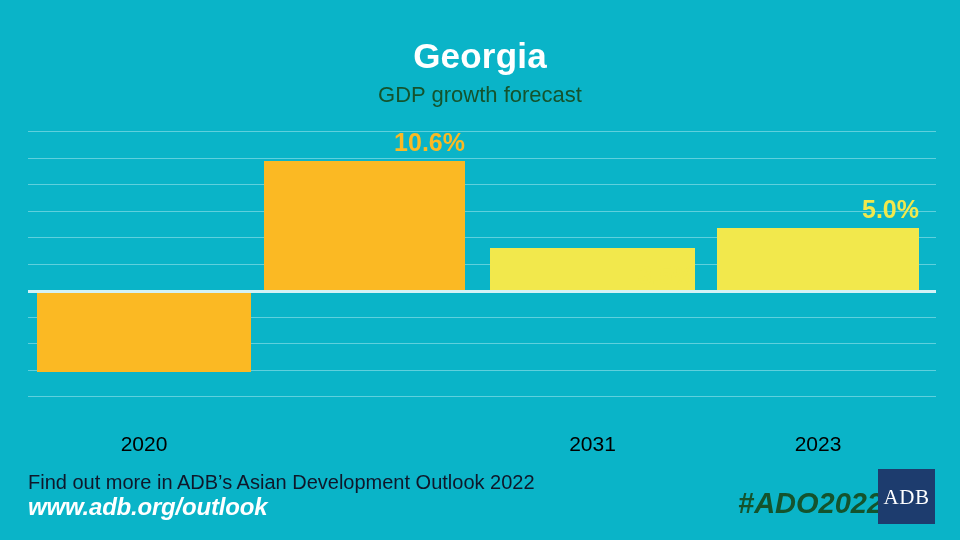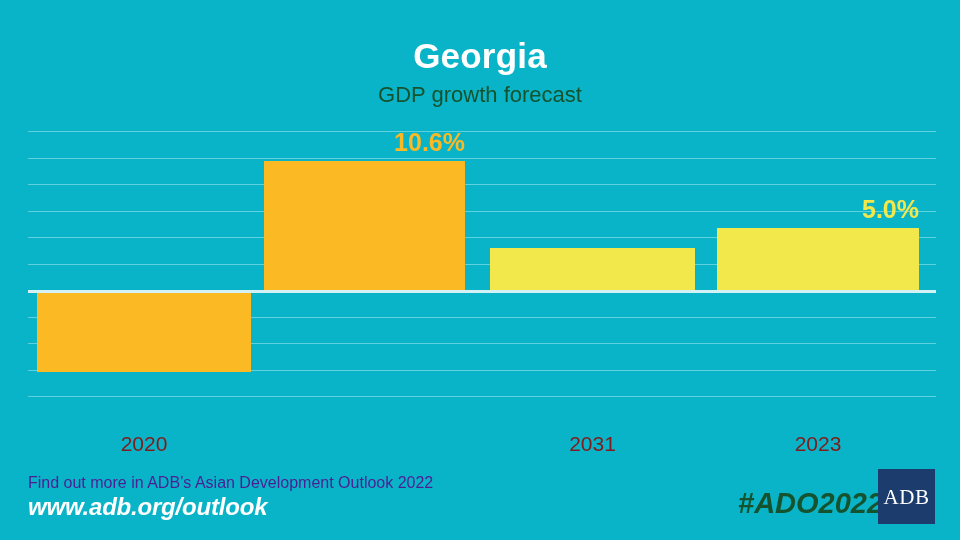--- a/index.html
+++ b/index.html
@@ -82,32 +82,32 @@
     white-space: nowrap;
   }
   .vlabel.orange { color: #fbb923; }
   .vlabel.yellow { color: #f2e84c; }
 
   
   .catlabel {
     position: absolute;
     top: 431px;
     text-align: center;
-    color: #7f1d1d;
+    color: #000000;
     font-size: 21px;
     line-height: 25px;
   }
 
   
   .foot-line1 {
     position: absolute;
     left: 28px;
     top: 473px;
-    color: #4c1d95;
-    font-size: 16px;
+    color: #0f172a;
+    font-size: 20px;
     line-height: 19px;
   }
   .foot-line2 {
     position: absolute;
     left: 28px;
     top: 492px;
     color: #ffffff;
     font-size: 24px;
     font-weight: bold;
     font-style: italic;

